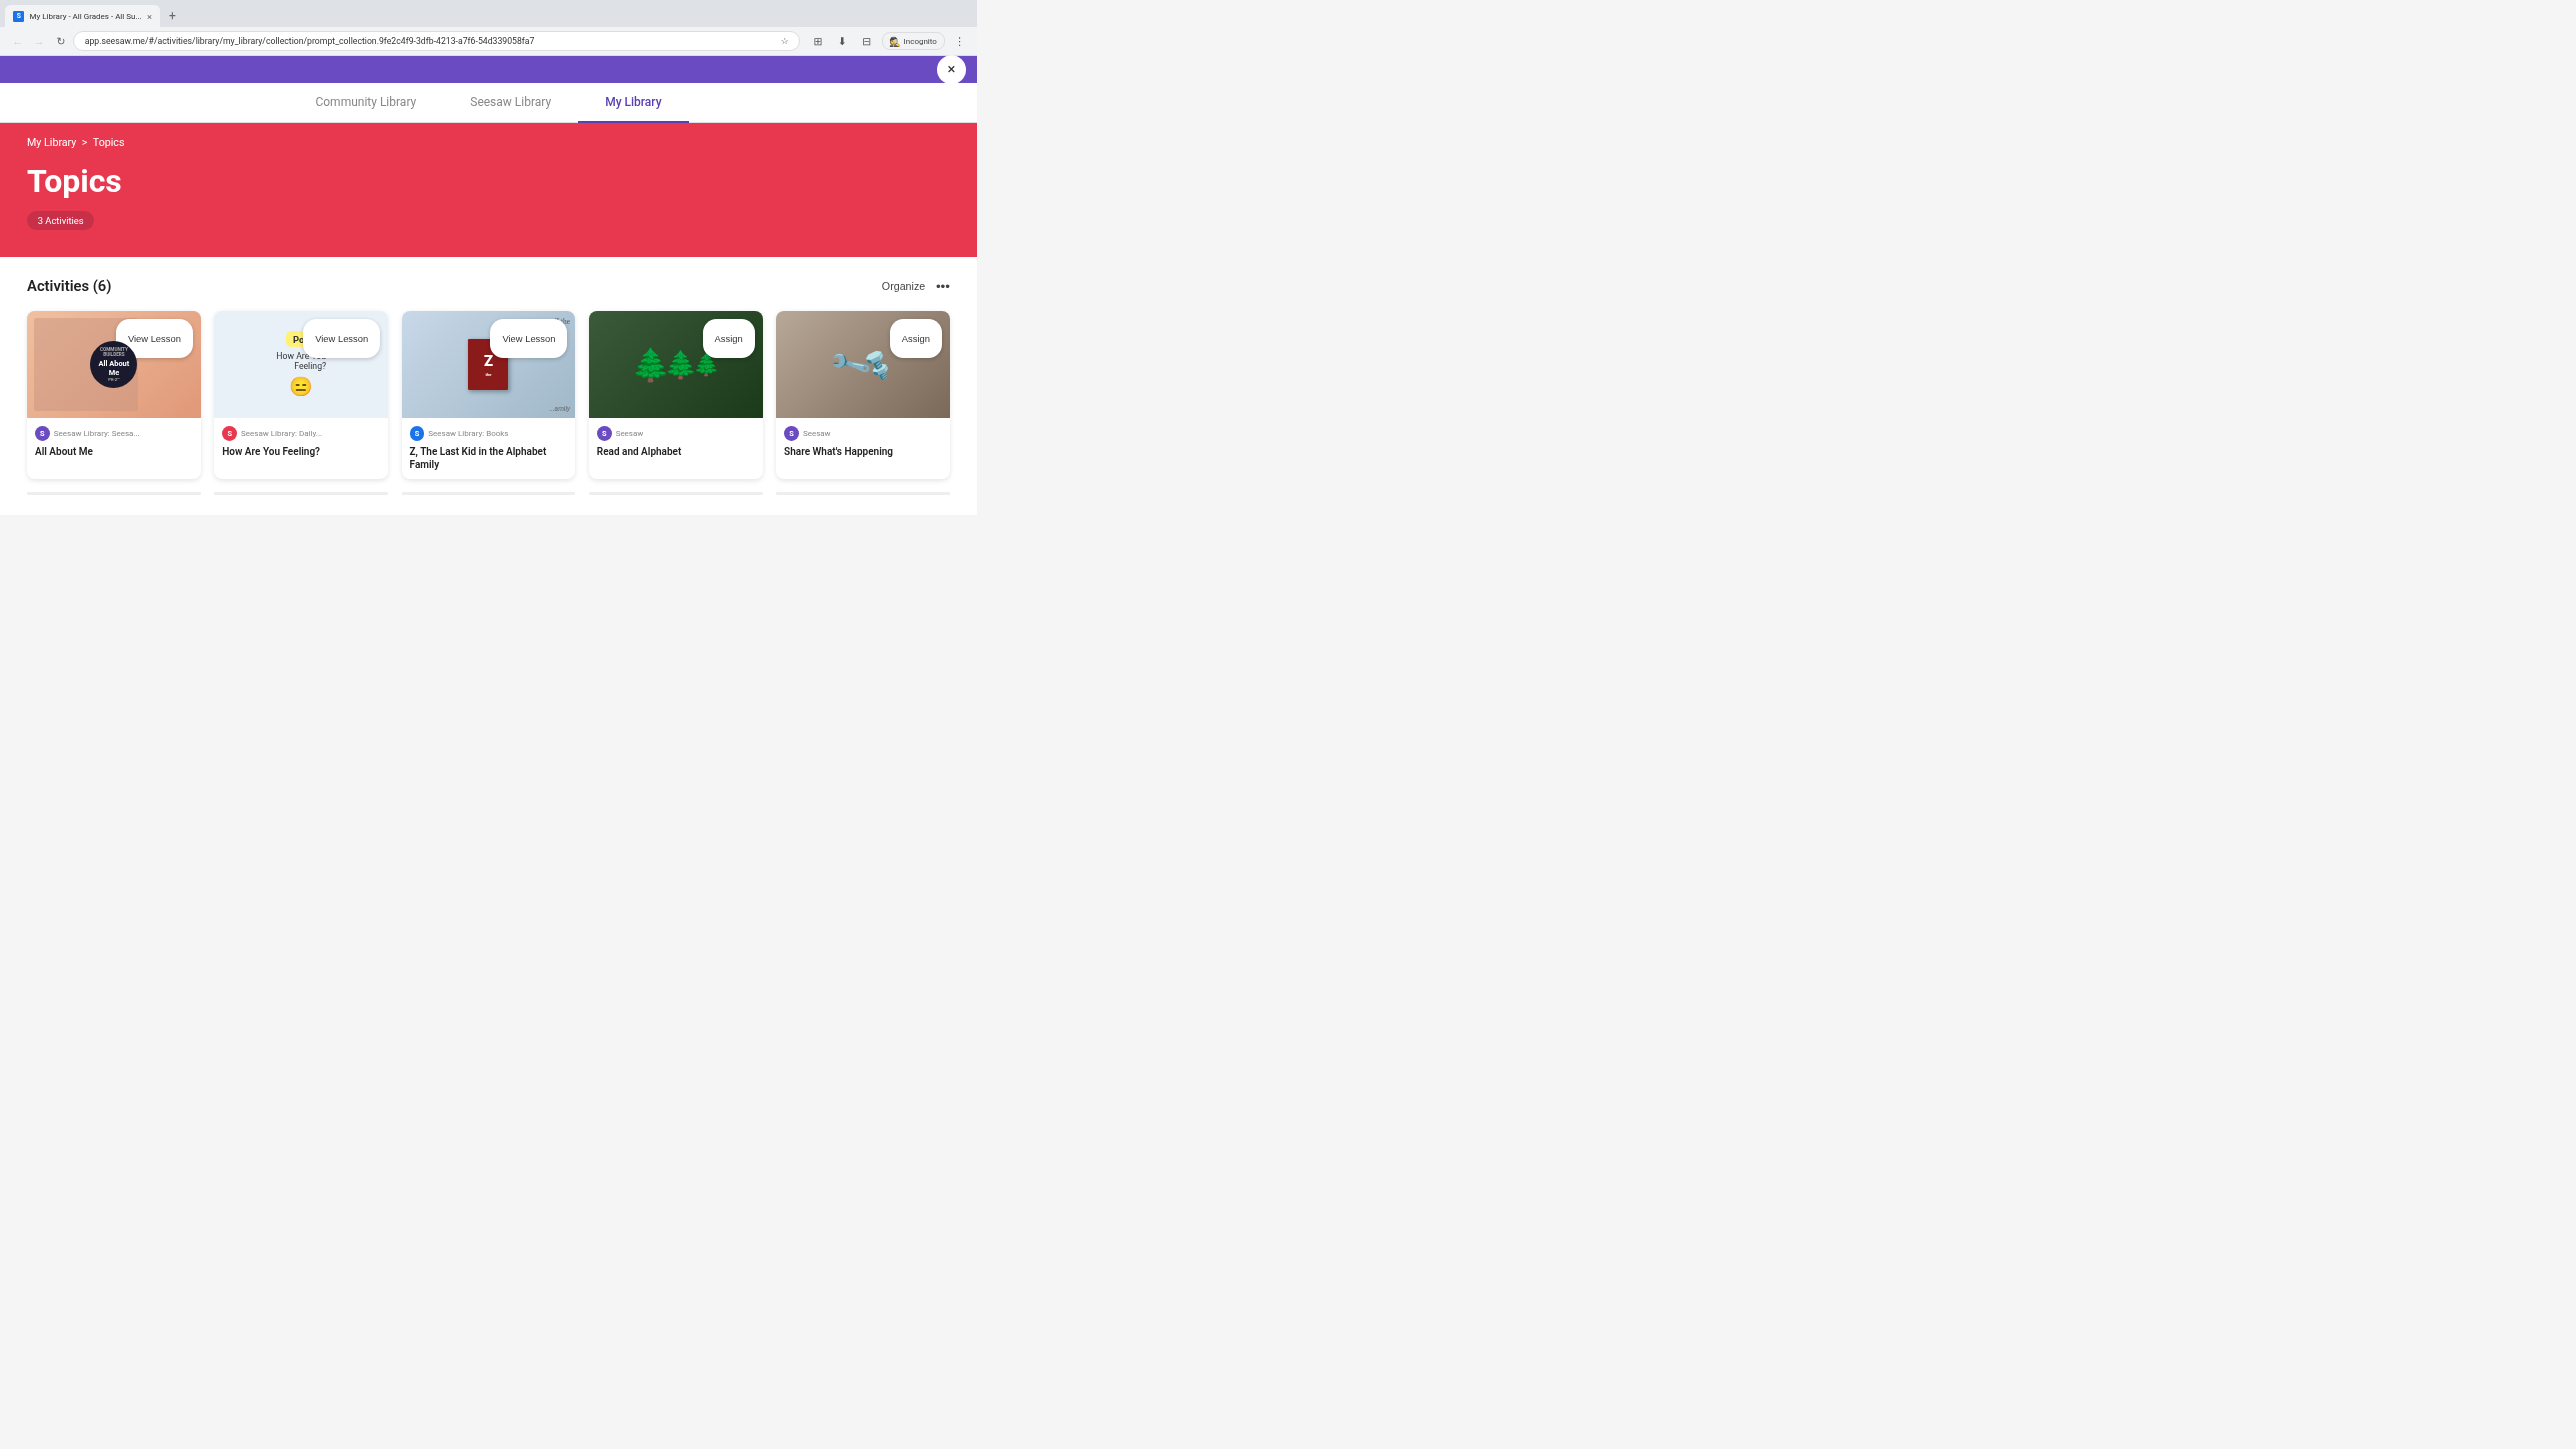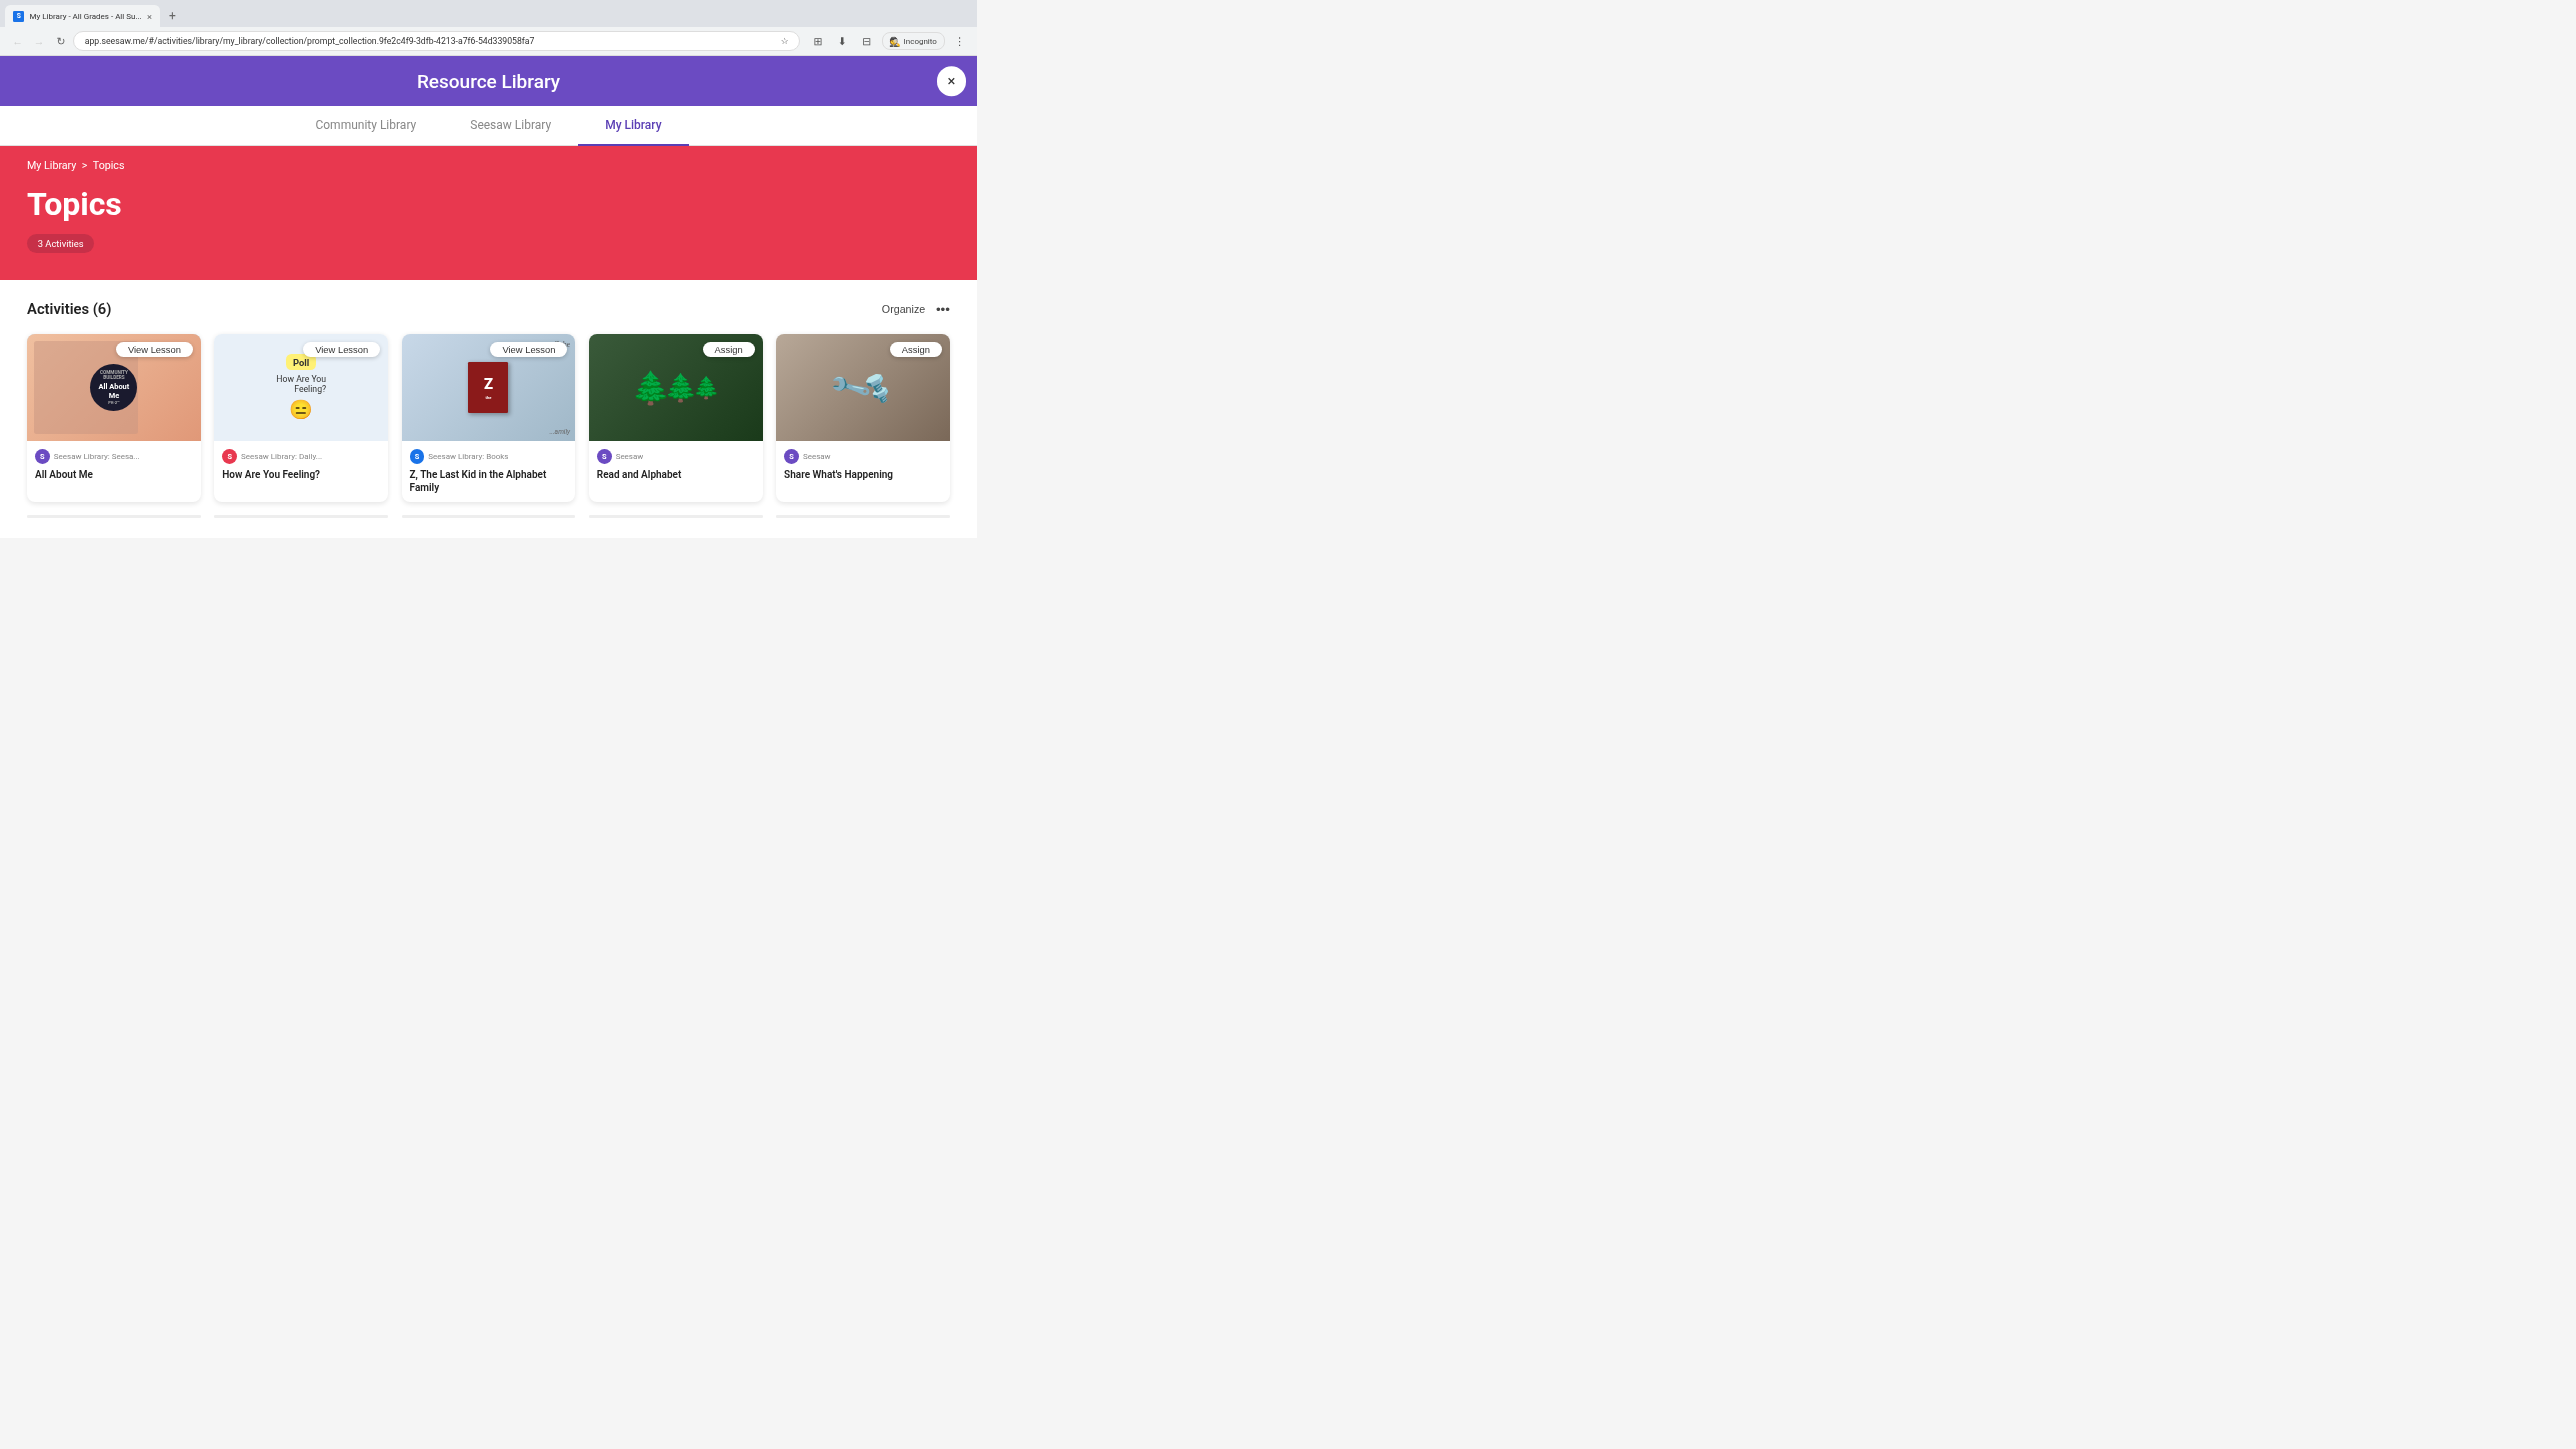--- a/index.html
+++ b/index.html
@@ -45,21 +45,21 @@
     .content-header { display: flex; align-items: center; justify-content: space-between; margin-bottom: 16px; }
     .content-title { font-size: 14.8px; font-weight: 600; color: #222; }
     .content-actions { display: flex; align-items: center; gap: 10.7px; }
     .organize-btn { font-size: 10.7px; color: #444; cursor: pointer; background: none; border: none; }
     .more-btn { font-size: 13.4px; color: #444; cursor: pointer; background: none; border: none; }
 
     
     .activities-grid { display: grid; grid-template-columns: repeat(5, 1fr); gap: 13.4px; }
     .activity-card { border-radius: 8px; overflow: hidden; cursor: pointer; background: white; box-shadow: 0 1.3px 5.4px rgba(0,0,0,0.1); }
     .card-thumbnail { position: relative; width: 100%; height: 107px; overflow: hidden; }
-    .card-action-btn { position: absolute; top: 8px; right: 8px; background: white; border: none; border-radius: 13.4px; padding: 2px 12px; font-size: 9.4px; font-weight: 500; color: #333; cursor: pointer; box-shadow: 0 1.3px 4px rgba(0,0,0,0.2); }
+    .card-action-btn { position: absolute; top: 8px; right: 8px; background: white; border: none; border-radius: 13.4px; padding: 14px 12px; font-size: 9.4px; font-weight: 500; color: #333; cursor: pointer; box-shadow: 0 1.3px 4px rgba(0,0,0,0.2); }
     .card-info { padding: 8px; }
     .card-source { display: flex; align-items: center; gap: 4px; margin-bottom: 4px; }
     .seesaw-icon { width: 14.8px; height: 14.8px; border-radius: 50%; display: flex; align-items: center; justify-content: center; font-size: 7.4px; font-weight: bold; color: white; flex-shrink: 0; }
     .card-source-text { font-size: 8px; color: #888; overflow: hidden; text-overflow: ellipsis; white-space: nowrap; }
     .card-title { font-size: 10px; font-weight: 600; color: #222; line-height: 1.3; }
 
     
     .thumb-1 { background: linear-gradient(135deg, #f0c0a0, #e0a080); display: flex; align-items: center; justify-content: center; }
 
     .all-about-me-thumb { background: #c8e0f0; width: 100%; height: 100%; display: flex; align-items: center; justify-content: center; position: relative; }
@@ -104,21 +104,20 @@
       <div class="incognito-badge">
         <span style="font-size:9.4px;">🕵</span>
         <span>Incognito</span>
       </div>
       <div class="browser-action-btn">⋮</div>
     </div>
   </div>
 </div>
 
 <div class="app-header">
-  <h1 class="app-header-title">Resource Library</h1>
   <div class="close-btn">×</div>
 </div>
 
 <div class="library-tabs">
   <div class="library-tab">Community Library</div>
   <div class="library-tab">Seesaw Library</div>
   <div class="library-tab active">My Library</div>
 </div>
 
 <div class="hero-section">

